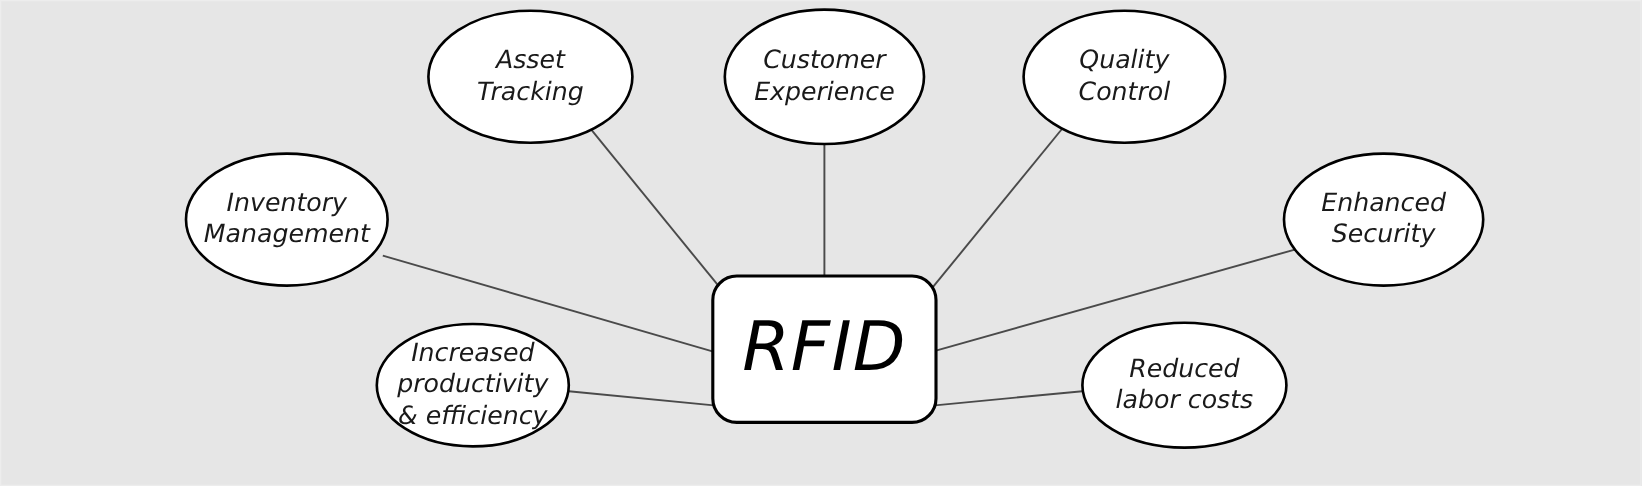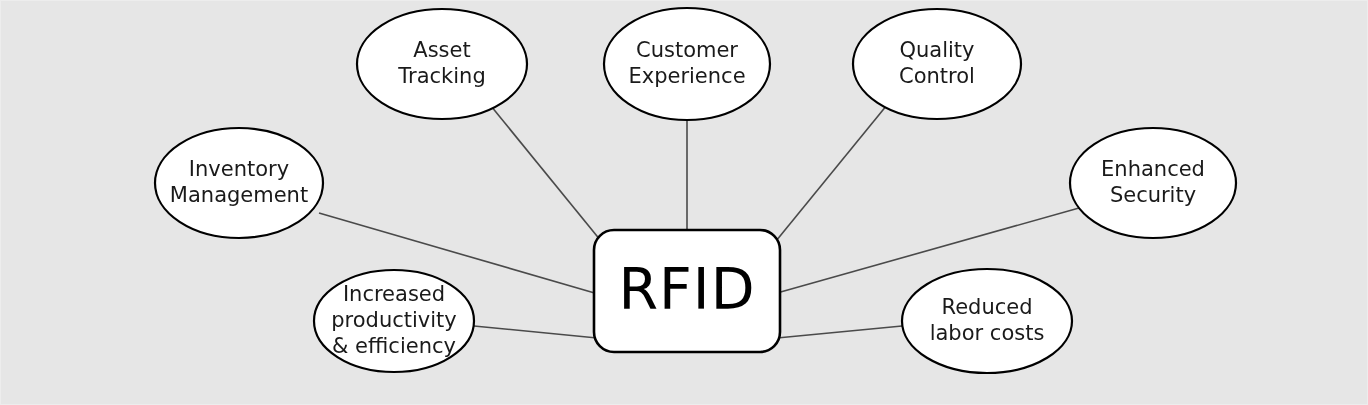--- a/index.html
+++ b/index.html
@@ -9,20 +9,21 @@
   }
   #canvas {
     position: relative;
     width: 1368px;
     height: 405px;
     background: #e6e6e6;
     box-sizing: border-box;
     border: 1px solid #ededed;
     overflow: hidden;
     font-family: "DejaVu Sans", "Liberation Sans", sans-serif;
+    font-style: italic;
   }
   #diagram-svg {
     position: absolute;
     left: 0;
     top: 0;
     width: 1368px;
     height: 405px;
     display: block;
   }
   .connector {

